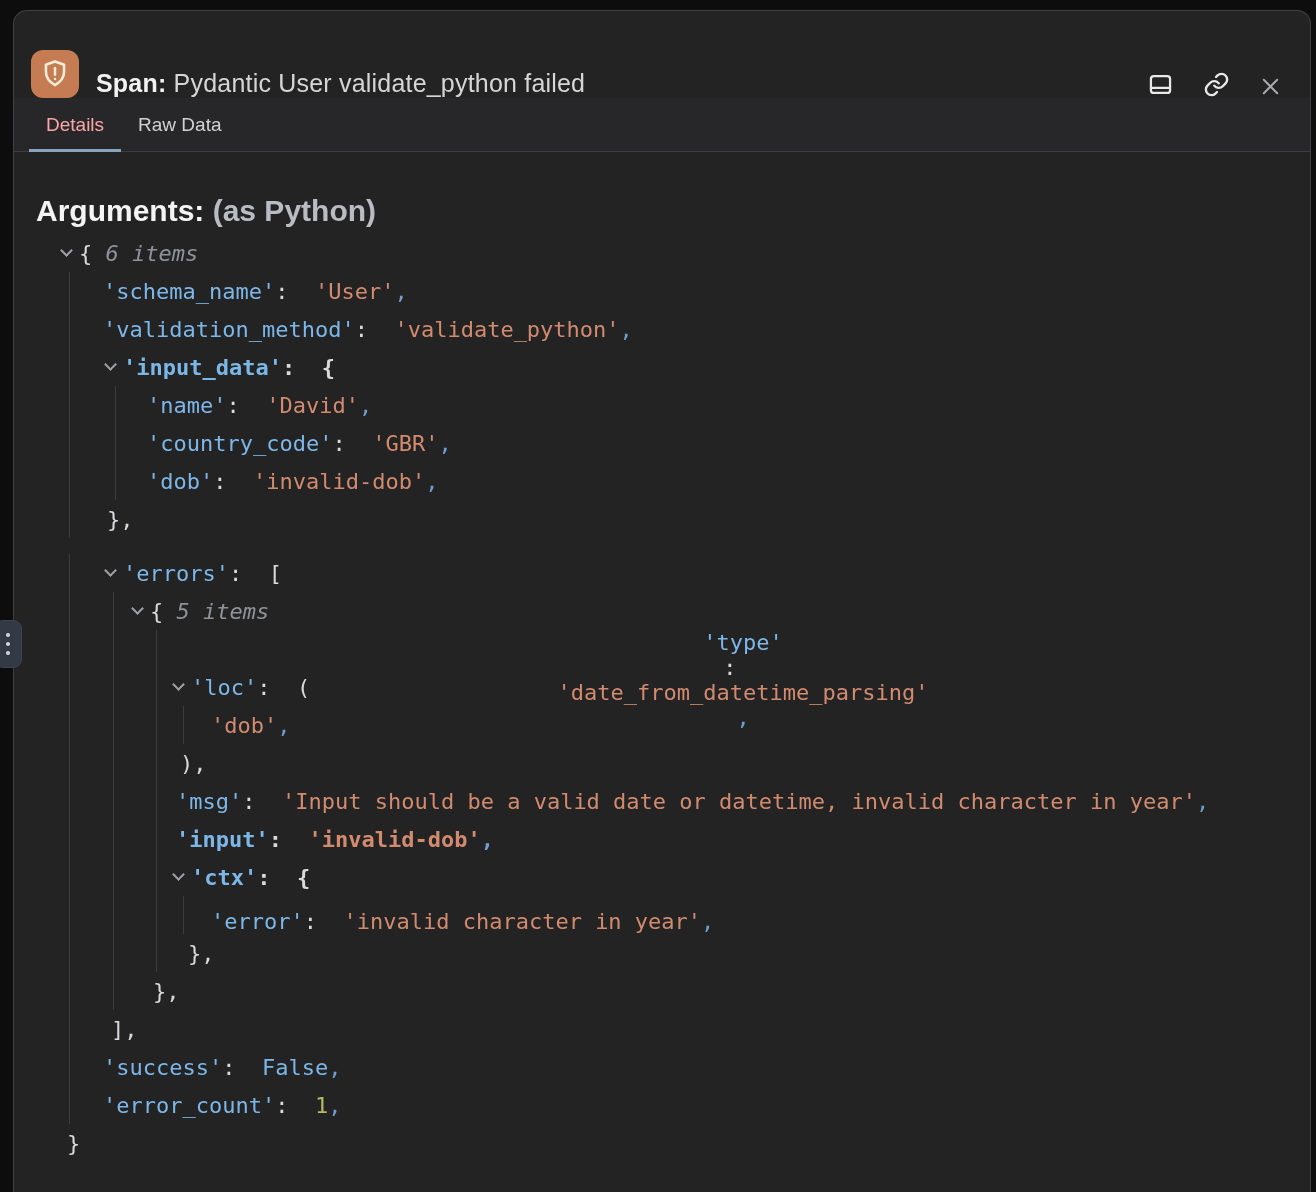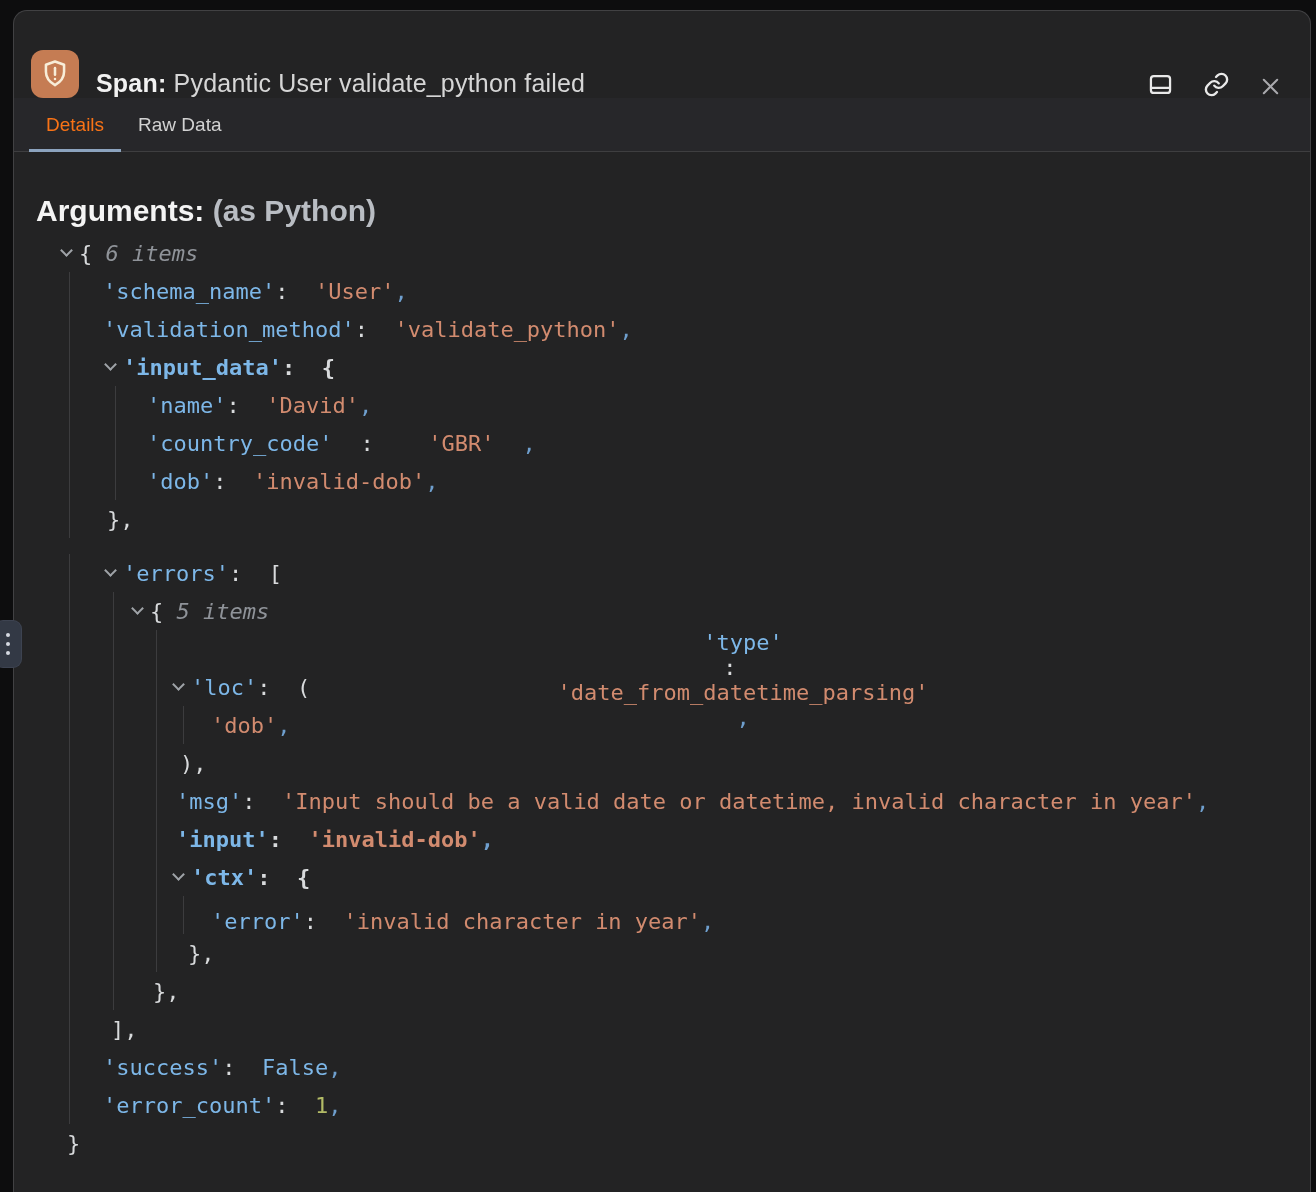--- a/index.html
+++ b/index.html
@@ -18,21 +18,21 @@
   .hdr-title b { color:#f2f2f2; font-weight:700; }
   .hdr-spacer { flex:1; }
   .hdr-btn { background:none; border:none; padding:0; margin-left:29px; cursor:pointer;
              display:flex; align-items:center; }
 
   
   .tabbar { display:flex; align-items:stretch; height:54px; background:#27272a;
             border-bottom:1px solid #3e3e40; padding-left:15px; }
   .tab { display:flex; align-items:center; padding:0 17px; font-size:19px;
          color:#d2d2d2; position:relative; cursor:pointer; }
-  .tab.active { color:#f97316; }
+  .tab.active { color:#fca5a5; }
   .tab.active::after { content:""; position:absolute; left:0; right:0; bottom:-1px;
                        height:3px; background:#8ca3be; }
 
   
   .content { padding:41px 0 0 22px; }
   .h1 { font-size:30px; font-weight:700; color:#f4f4f4; line-height:36px; }
   .h1 .sub { color:#b9bdc3; }
 
   
   .tree { margin-top:5px; font-family:"DejaVu Sans Mono", monospace;
@@ -107,21 +107,21 @@
   </div>
 
   <div class="content">
     <div class="h1"><span>Arguments:</span><span class="sub"> (as Python)</span></div>
     <div class="tree" id="tree">
         <div class="tree-row" style="padding-left: 26px;"><span class="chev"></span><span class="seg-punc">{ </span><span class="seg-items">6 items</span></div>
         <div class="tree-row" style="padding-left: 67px;"><i class="guide" style="left: 33px;"></i><span class="seg-key">'schema_name'</span><span class="seg-punc">:  </span><span class="seg-str">'User'</span><span class="seg-comma">,</span></div>
         <div class="tree-row" style="padding-left: 67px;"><i class="guide" style="left: 33px;"></i><span class="seg-key">'validation_method'</span><span class="seg-punc">:  </span><span class="seg-str">'validate_python'</span><span class="seg-comma">,</span></div>
         <div class="tree-row" style="padding-left: 70px; font-weight: bold;"><i class="guide" style="left: 33px;"></i><span class="chev"></span><span class="seg-key">'input_data'</span><span class="seg-punc">:  {</span></div>
         <div class="tree-row" style="padding-left: 111px;"><i class="guide" style="left: 33px;"></i><i class="guide" style="left: 79px;"></i><span class="seg-key">'name'</span><span class="seg-punc">:  </span><span class="seg-str">'David'</span><span class="seg-comma">,</span></div>
-        <div class="tree-row" style="padding-left: 111px; gap: 28px;"><i class="guide" style="left: 33px;"></i><i class="guide" style="left: 79px;"></i><span class="seg-key">'country_code'</span><span class="seg-punc">:  </span><span class="seg-str">'GBR'</span><span class="seg-comma">,</span></div>
+        <div class="tree-row" style="padding-left: 111px;"><i class="guide" style="left: 33px;"></i><i class="guide" style="left: 79px;"></i><span class="seg-key">'country_code'</span><span class="seg-punc">:  </span><span class="seg-str">'GBR'</span><span class="seg-comma">,</span></div>
         <div class="tree-row" style="padding-left: 111px;"><i class="guide" style="left: 33px;"></i><i class="guide" style="left: 79px;"></i><span class="seg-key">'dob'</span><span class="seg-punc">:  </span><span class="seg-str">'invalid-dob'</span><span class="seg-comma">,</span></div>
         <div class="tree-row" style="padding-left: 71px;"><i class="guide" style="left: 33px;"></i><span class="seg-punc">},</span></div>
         <div class="tree-row" style="padding-left: 70px; margin-top: 16px;"><i class="guide" style="left: 33px;"></i><span class="chev"></span><span class="seg-key">'errors'</span><span class="seg-punc">:  [</span></div>
         <div class="tree-row" style="padding-left: 97px;"><i class="guide" style="left: 33px;"></i><i class="guide" style="left: 77px;"></i><span class="chev"></span><span class="seg-punc">{ </span><span class="seg-items">5 items</span></div>
         <div class="tree-row" style="padding-left: 140px; flex-direction: column;"><i class="guide" style="left: 33px;"></i><i class="guide" style="left: 77px;"></i><i class="guide" style="left: 120px;"></i><span class="seg-key">'type'</span><span class="seg-punc">:  </span><span class="seg-str">'date_from_datetime_parsing'</span><span class="seg-comma">,</span></div>
         <div class="tree-row" style="padding-left: 138px;"><i class="guide" style="left: 33px;"></i><i class="guide" style="left: 77px;"></i><i class="guide" style="left: 120px;"></i><span class="chev"></span><span class="seg-key">'loc'</span><span class="seg-punc">:  (</span></div>
         <div class="tree-row" style="padding-left: 175px;"><i class="guide" style="left: 33px;"></i><i class="guide" style="left: 77px;"></i><i class="guide" style="left: 120px;"></i><i class="guide" style="left: 147px;"></i><span class="seg-str">'dob'</span><span class="seg-comma">,</span></div>
         <div class="tree-row" style="padding-left: 144px;"><i class="guide" style="left: 33px;"></i><i class="guide" style="left: 77px;"></i><i class="guide" style="left: 120px;"></i><span class="seg-punc">),</span></div>
         <div class="tree-row" style="padding-left: 140px;"><i class="guide" style="left: 33px;"></i><i class="guide" style="left: 77px;"></i><i class="guide" style="left: 120px;"></i><span class="seg-key">'msg'</span><span class="seg-punc">:  </span><span class="seg-str">'Input should be a valid date or datetime, invalid character in year'</span><span class="seg-comma">,</span></div>
         <div class="tree-row" style="padding-left: 140px; font-weight: bold;"><i class="guide" style="left: 33px;"></i><i class="guide" style="left: 77px;"></i><i class="guide" style="left: 120px;"></i><span class="seg-key">'input'</span><span class="seg-punc">:  </span><span class="seg-str">'invalid-dob'</span><span class="seg-comma">,</span></div>

